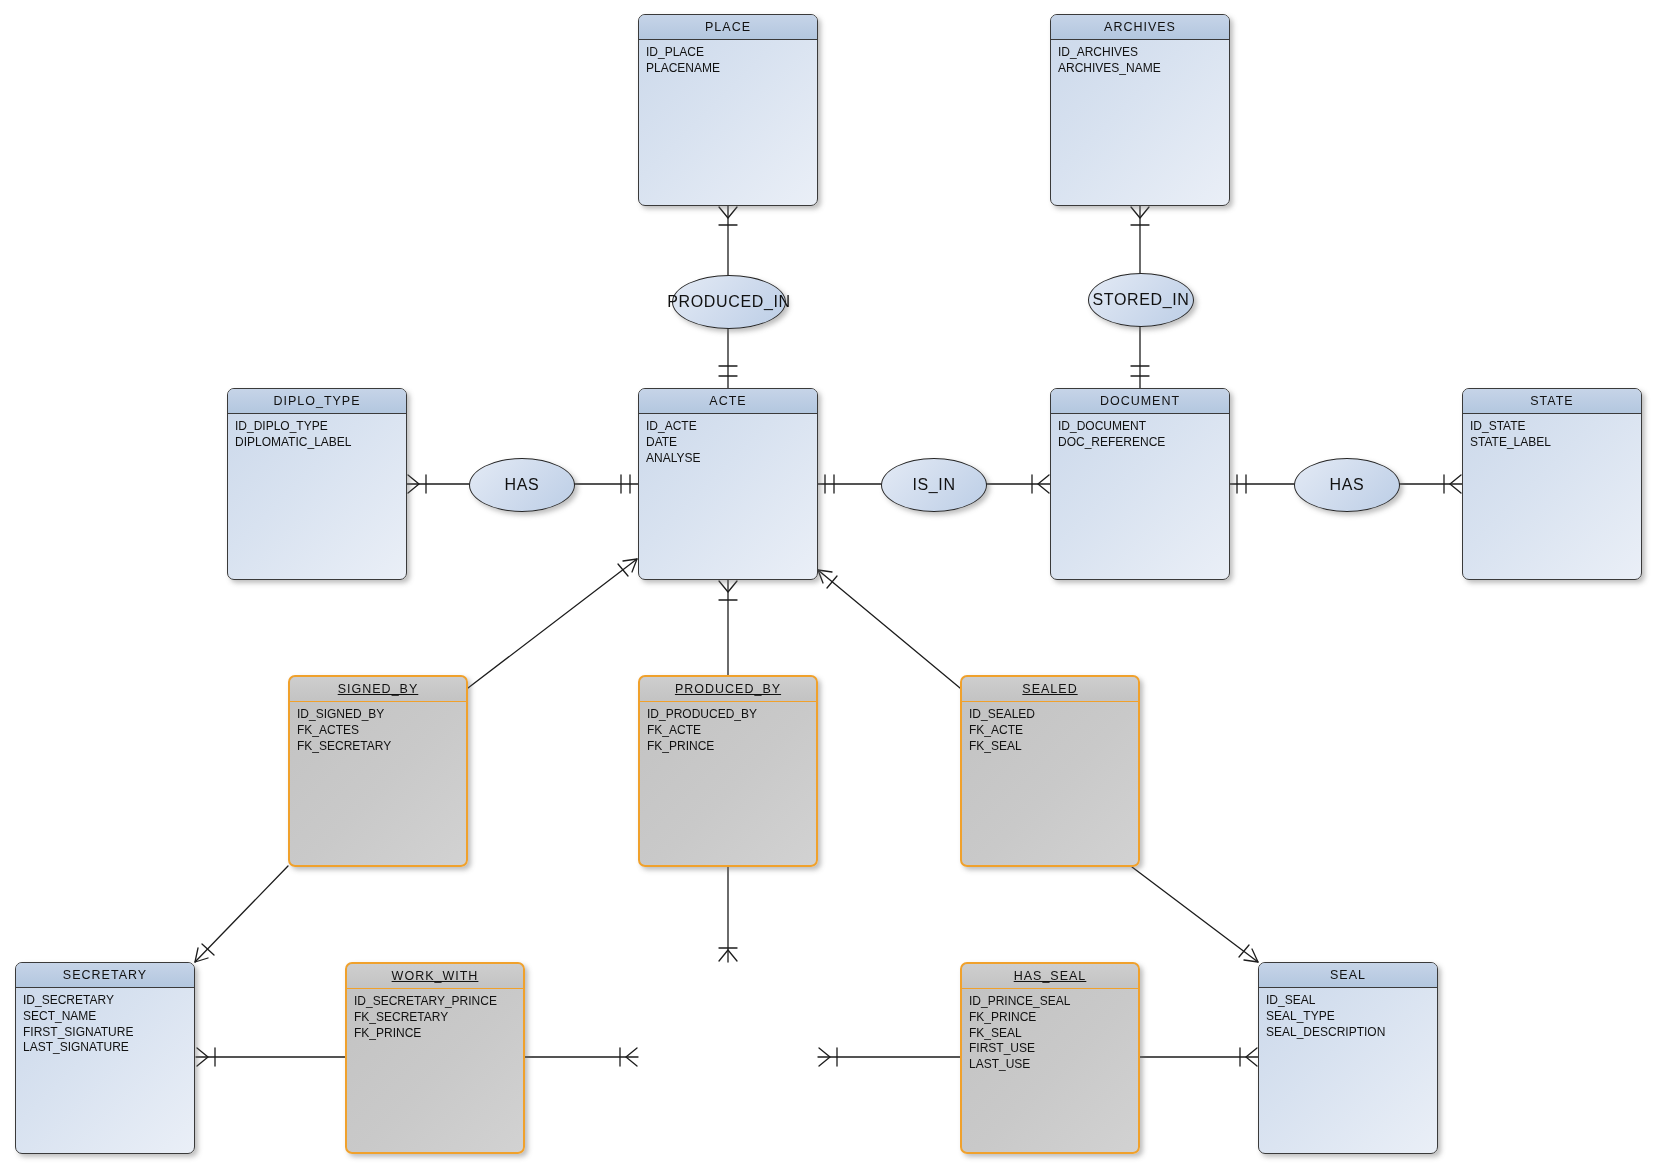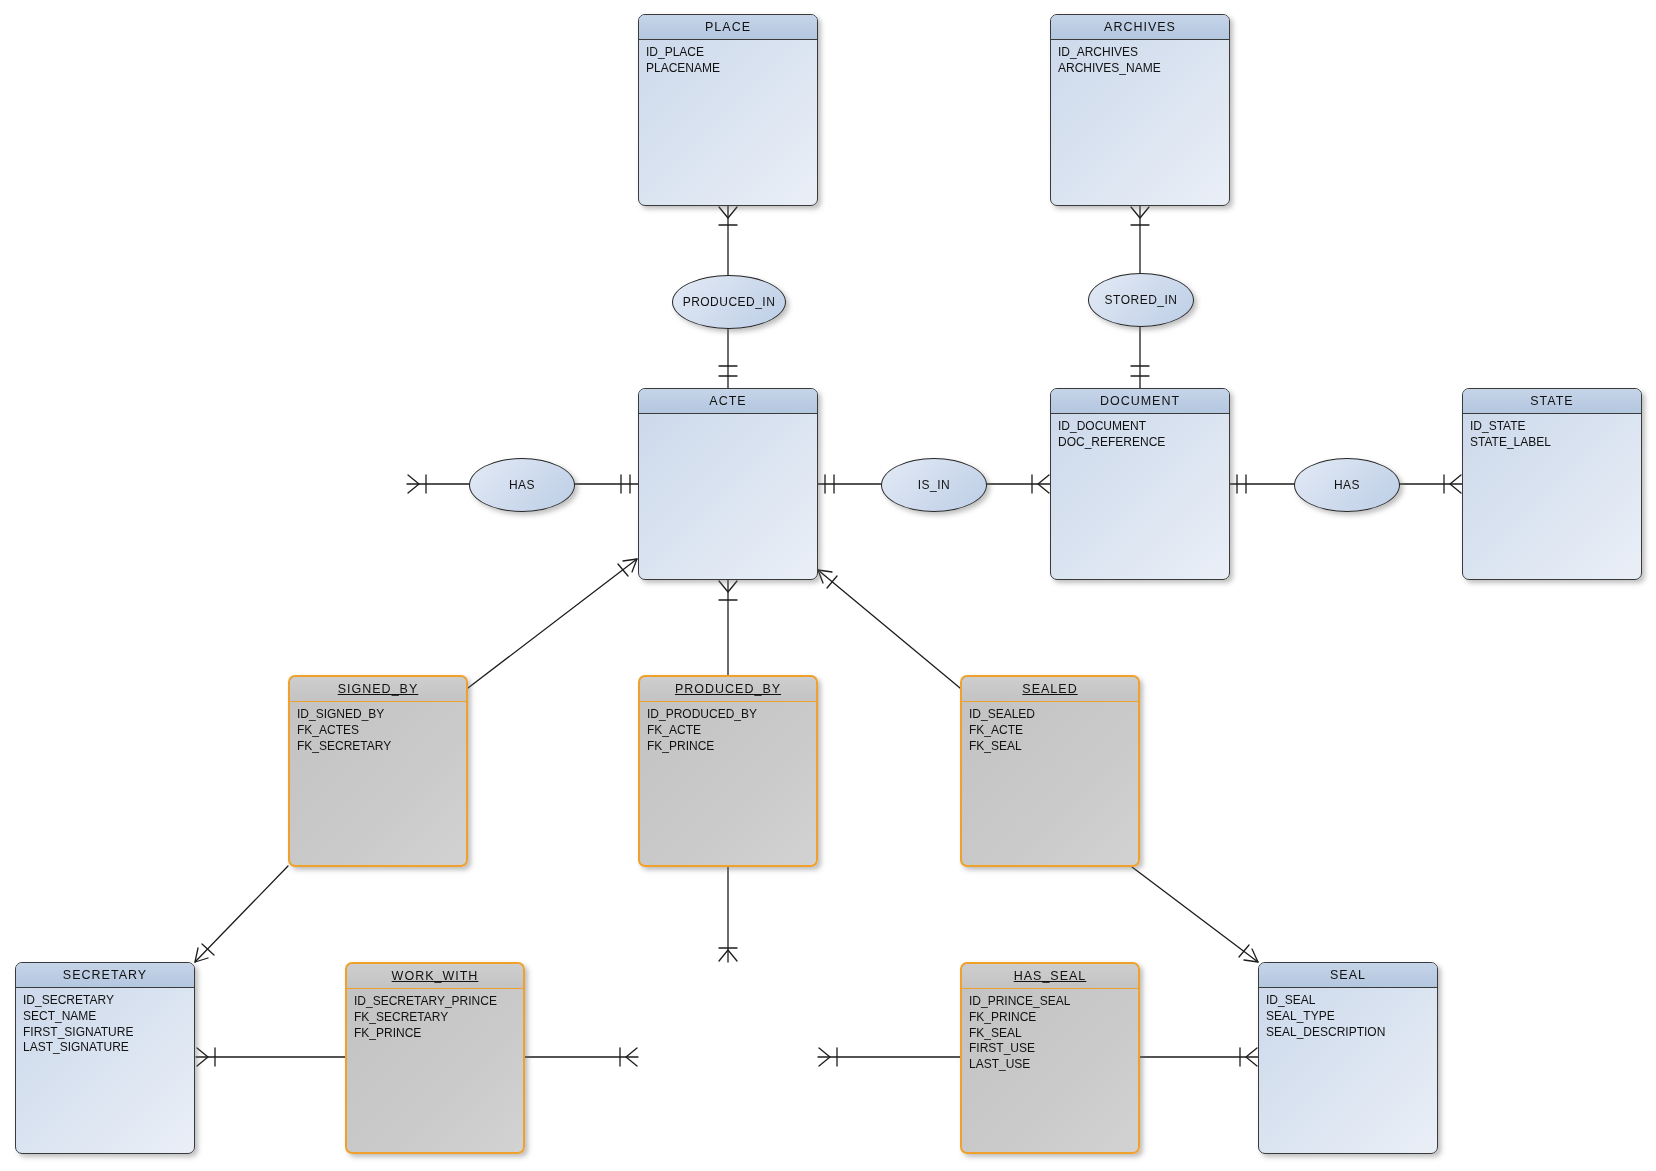--- a/index.html
+++ b/index.html
@@ -31,21 +31,21 @@
   .junction .hdr{
     border-bottom:1.5px solid #f0a12c;
     background:linear-gradient(#cecece,#c3c3c3);
     text-decoration:underline;
   }
   .rel{
     position:absolute;height:52px;z-index:2;display:flex;align-items:center;justify-content:center;
     border:1.6px solid #262626;border-radius:50%;
     background:linear-gradient(135deg,#e3eaf5 0%,#ccd9ec 60%,#bccee6 100%);
     box-shadow:3px 3px 5px rgba(110,110,110,.45);
-    font-size:12px;letter-spacing:.04em;
+    font-size:16px;letter-spacing:.04em;
   }
 </style>
 </head>
 <body>
 
 <div id="canvas">
 
   <svg id="wires" width="1656" height="1171" viewBox="0 0 1656 1171" fill="none" stroke="#1c1c1c" stroke-width="1.3" stroke-linecap="round">
 
     <path d="M728,206 L728,275"></path>
@@ -122,22 +122,30 @@
   <div class="entity" style="left:638px;top:14px">
     <div class="hdr">PLACE</div>
     <div class="attrs">ID_PLACE
 PLACENAME</div>
   </div>
   <div class="entity" style="left:1050px;top:14px">
     <div class="hdr">ARCHIVES</div>
     <div class="attrs">ID_ARCHIVES
 ARCHIVES_NAME</div>
   </div>
+  <div class="entity" style="left:227px;top:388px">
+    <div class="hdr">DIPLO_TYPE</div>
+    <div class="attrs">ID_DIPLO_TYPE
+DIPLOMATIC_LABEL</div>
+  </div>
   <div class="entity" style="left:638px;top:388px">
     <div class="hdr">ACTE</div>
+    <div class="attrs">ID_ACTE
+DATE
+ANALYSE</div>
   </div>
   <div class="entity" style="left:1462px;top:388px">
     <div class="hdr">STATE</div>
     <div class="attrs">ID_STATE
 STATE_LABEL</div>
   </div>
   <div class="entity" style="left:1050px;top:388px">
     <div class="hdr">DOCUMENT</div>
     <div class="attrs">ID_DOCUMENT
 DOC_REFERENCE</div>

